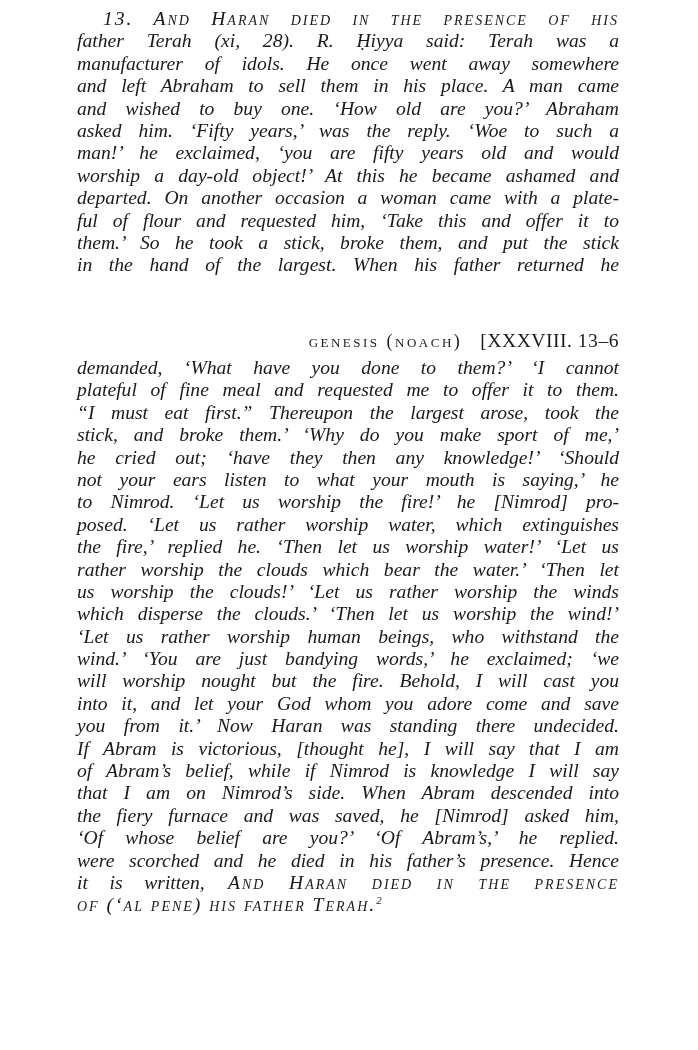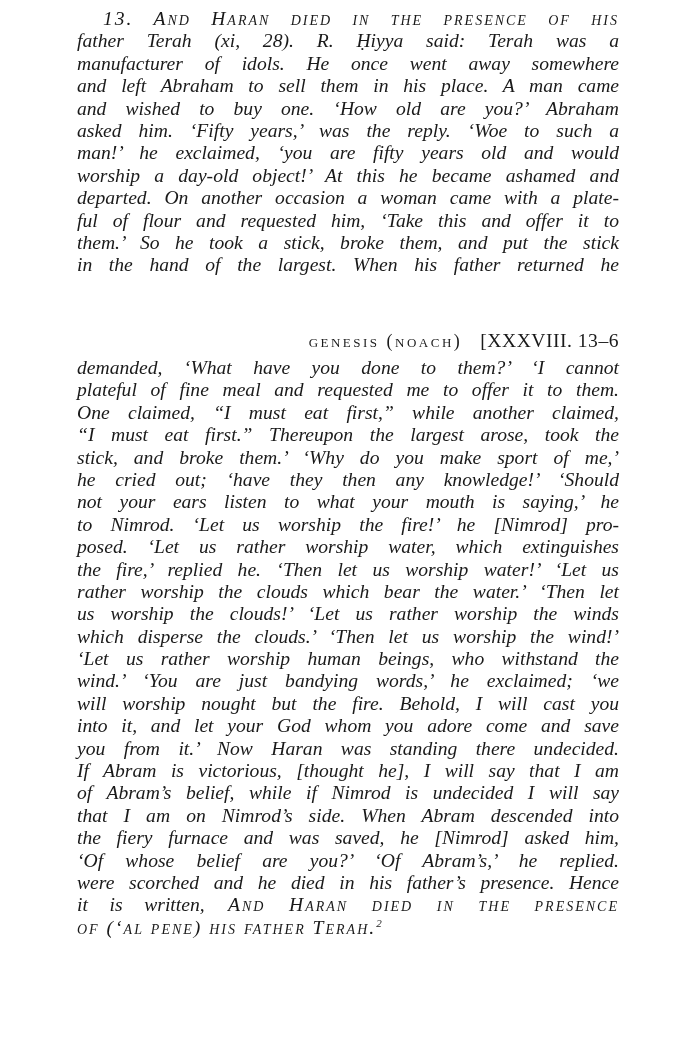--- a/index.html
+++ b/index.html
@@ -49,38 +49,37 @@
     <span class="line">in the hand of the largest. When his father returned he</span>
   </div>
 
   <div class="running-head">
     <span class="rh-title">genesis (noach)</span><span class="rh-ref">[XXXVIII. 13–6</span>
   </div>
 
   <div class="block bottom">
     <span class="line">demanded, ‘What have you done to them?’ ‘I cannot</span>
     <span class="line">plateful of fine meal and requested me to offer it to them.</span>
-    <span class="line">One claimed, “I must eat first,” while another claimed,</span>
     <span class="line">“I must eat first.” Thereupon the largest arose, took the</span>
     <span class="line">stick, and broke them.’ ‘Why do you make sport of me,’</span>
     <span class="line">he cried out; ‘have they then any knowledge!’ ‘Should</span>
     <span class="line">not your ears listen to what your mouth is saying,’ he</span>
     <span class="line">to Nimrod. ‘Let us worship the fire!’ he [Nimrod] pro-</span>
     <span class="line">posed. ‘Let us rather worship water, which extinguishes</span>
     <span class="line">the fire,’ replied he. ‘Then let us worship water!’ ‘Let us</span>
     <span class="line">rather worship the clouds which bear the water.’ ‘Then let</span>
     <span class="line">us worship the clouds!’ ‘Let us rather worship the winds</span>
     <span class="line">which disperse the clouds.’ ‘Then let us worship the wind!’</span>
     <span class="line">‘Let us rather worship human beings, who withstand the</span>
     <span class="line">wind.’ ‘You are just bandying words,’ he exclaimed; ‘we</span>
     <span class="line">will worship nought but the fire. Behold, I will cast you</span>
     <span class="line">into it, and let your God whom you adore come and save</span>
     <span class="line">you from it.’ Now Haran was standing there undecided.</span>
     <span class="line">If Abram is victorious, [thought he], I will say that I am</span>
-    <span class="line">of Abram’s belief, while if Nimrod is undecided I will say</span>
+    <span class="line">of Abram’s belief, while if Nimrod is knowledge I will say</span>
     <span class="line">that I am on Nimrod’s side. When Abram descended into</span>
     <span class="line">the fiery furnace and was saved, he [Nimrod] asked him,</span>
     <span class="line">‘Of whose belief are you?’ ‘Of Abram’s,’ he replied.</span>
     <span class="line">were scorched and he died in his father’s presence. Hence</span>
     <span class="line"><span>it is written,</span><span class="sc"> And Haran died in the presence</span></span>
     <span class="line last"><span class="sc">of (‘al pene) his father Terah.</span><sup>2</sup></span>
   </div>
 
 </div>
 

